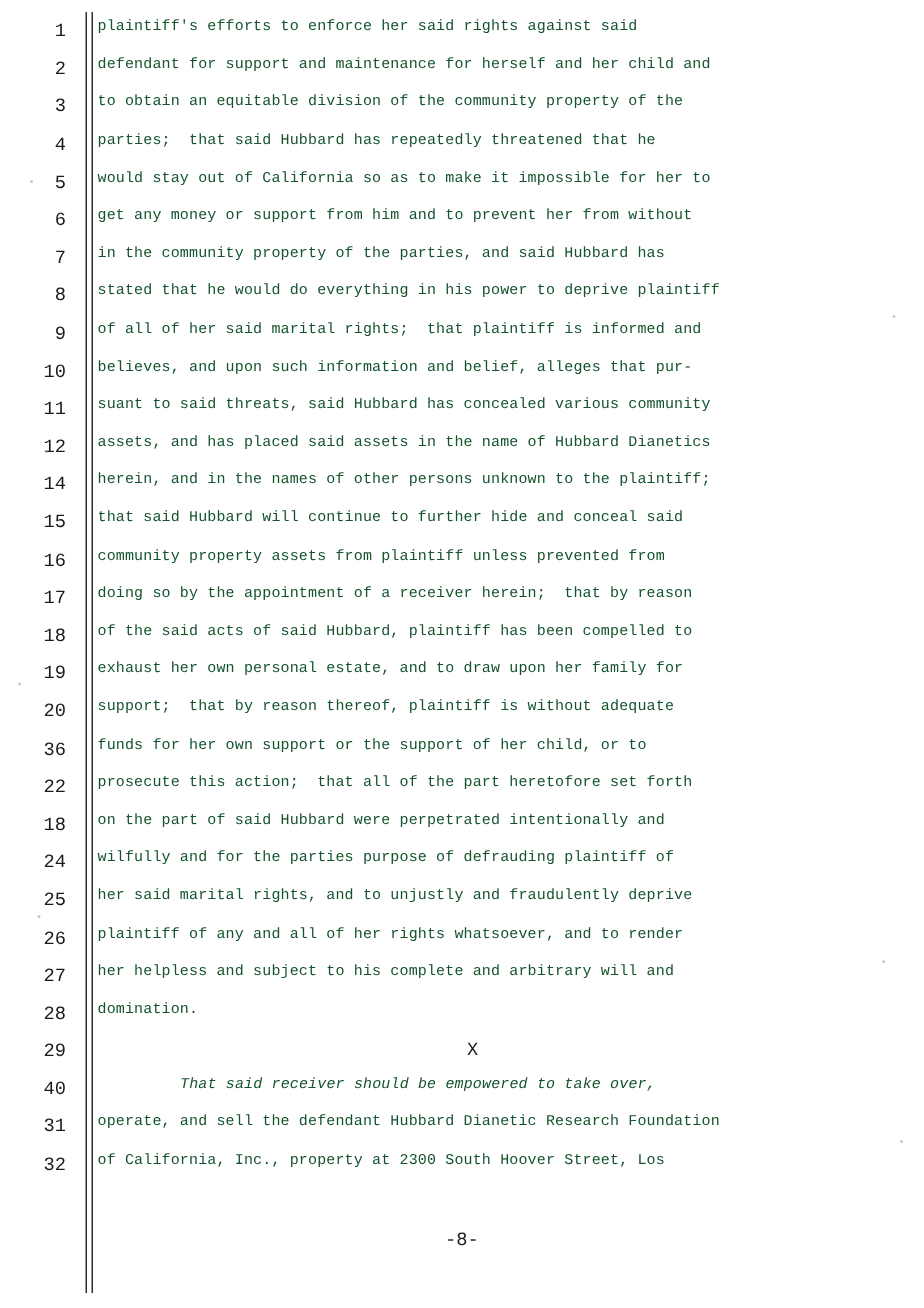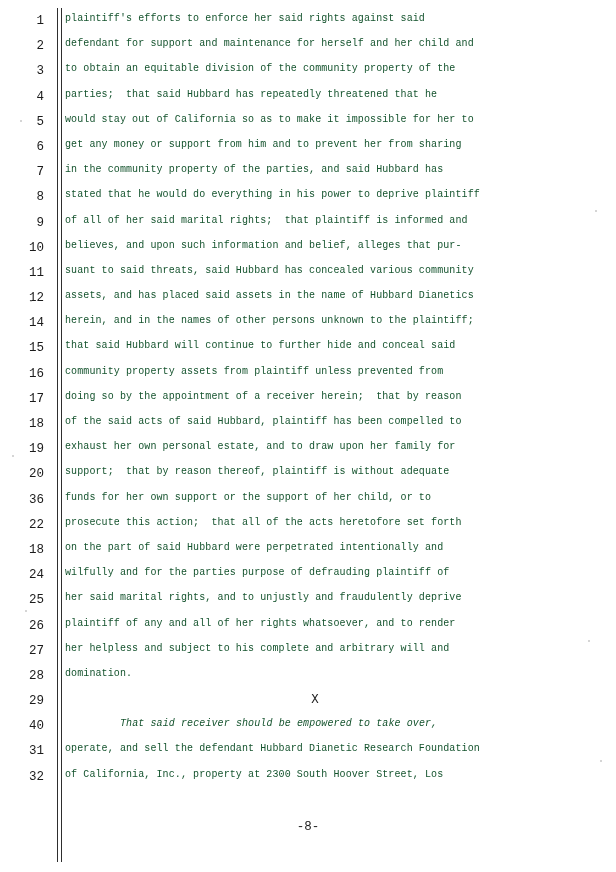--- a/index.html
+++ b/index.html
@@ -120,21 +120,21 @@
       <div class="line">
         <div class="lineno">4</div>
         <div class="linetext">parties;  that said Hubbard has repeatedly threatened that he</div>
       </div>
       <div class="line">
         <div class="lineno">5</div>
         <div class="linetext">would stay out of California so as to make it impossible for her to</div>
       </div>
       <div class="line">
         <div class="lineno">6</div>
-        <div class="linetext">get any money or support from him and to prevent her from sharing</div>
+        <div class="linetext">get any money or support from him and to prevent her from without</div>
       </div>
       <div class="line">
         <div class="lineno">7</div>
         <div class="linetext">in the community property of the parties, and said Hubbard has</div>
       </div>
       <div class="line">
         <div class="lineno">8</div>
         <div class="linetext">stated that he would do everything in his power to deprive plaintiff</div>
       </div>
       <div class="line">
@@ -180,21 +180,21 @@
       <div class="line">
         <div class="lineno">20</div>
         <div class="linetext">support;  that by reason thereof, plaintiff is without adequate</div>
       </div>
       <div class="line">
         <div class="lineno">36</div>
         <div class="linetext">funds for her own support or the support of her child, or to</div>
       </div>
       <div class="line">
         <div class="lineno">22</div>
-        <div class="linetext">prosecute this action;  that all of the acts heretofore set forth</div>
+        <div class="linetext">prosecute this action;  that all of the part heretofore set forth</div>
       </div>
       <div class="line">
         <div class="lineno">18</div>
         <div class="linetext">on the part of said Hubbard were perpetrated intentionally and</div>
       </div>
       <div class="line">
         <div class="lineno">24</div>
         <div class="linetext">wilfully and for the parties purpose of defrauding plaintiff of</div>
       </div>
       <div class="line">

